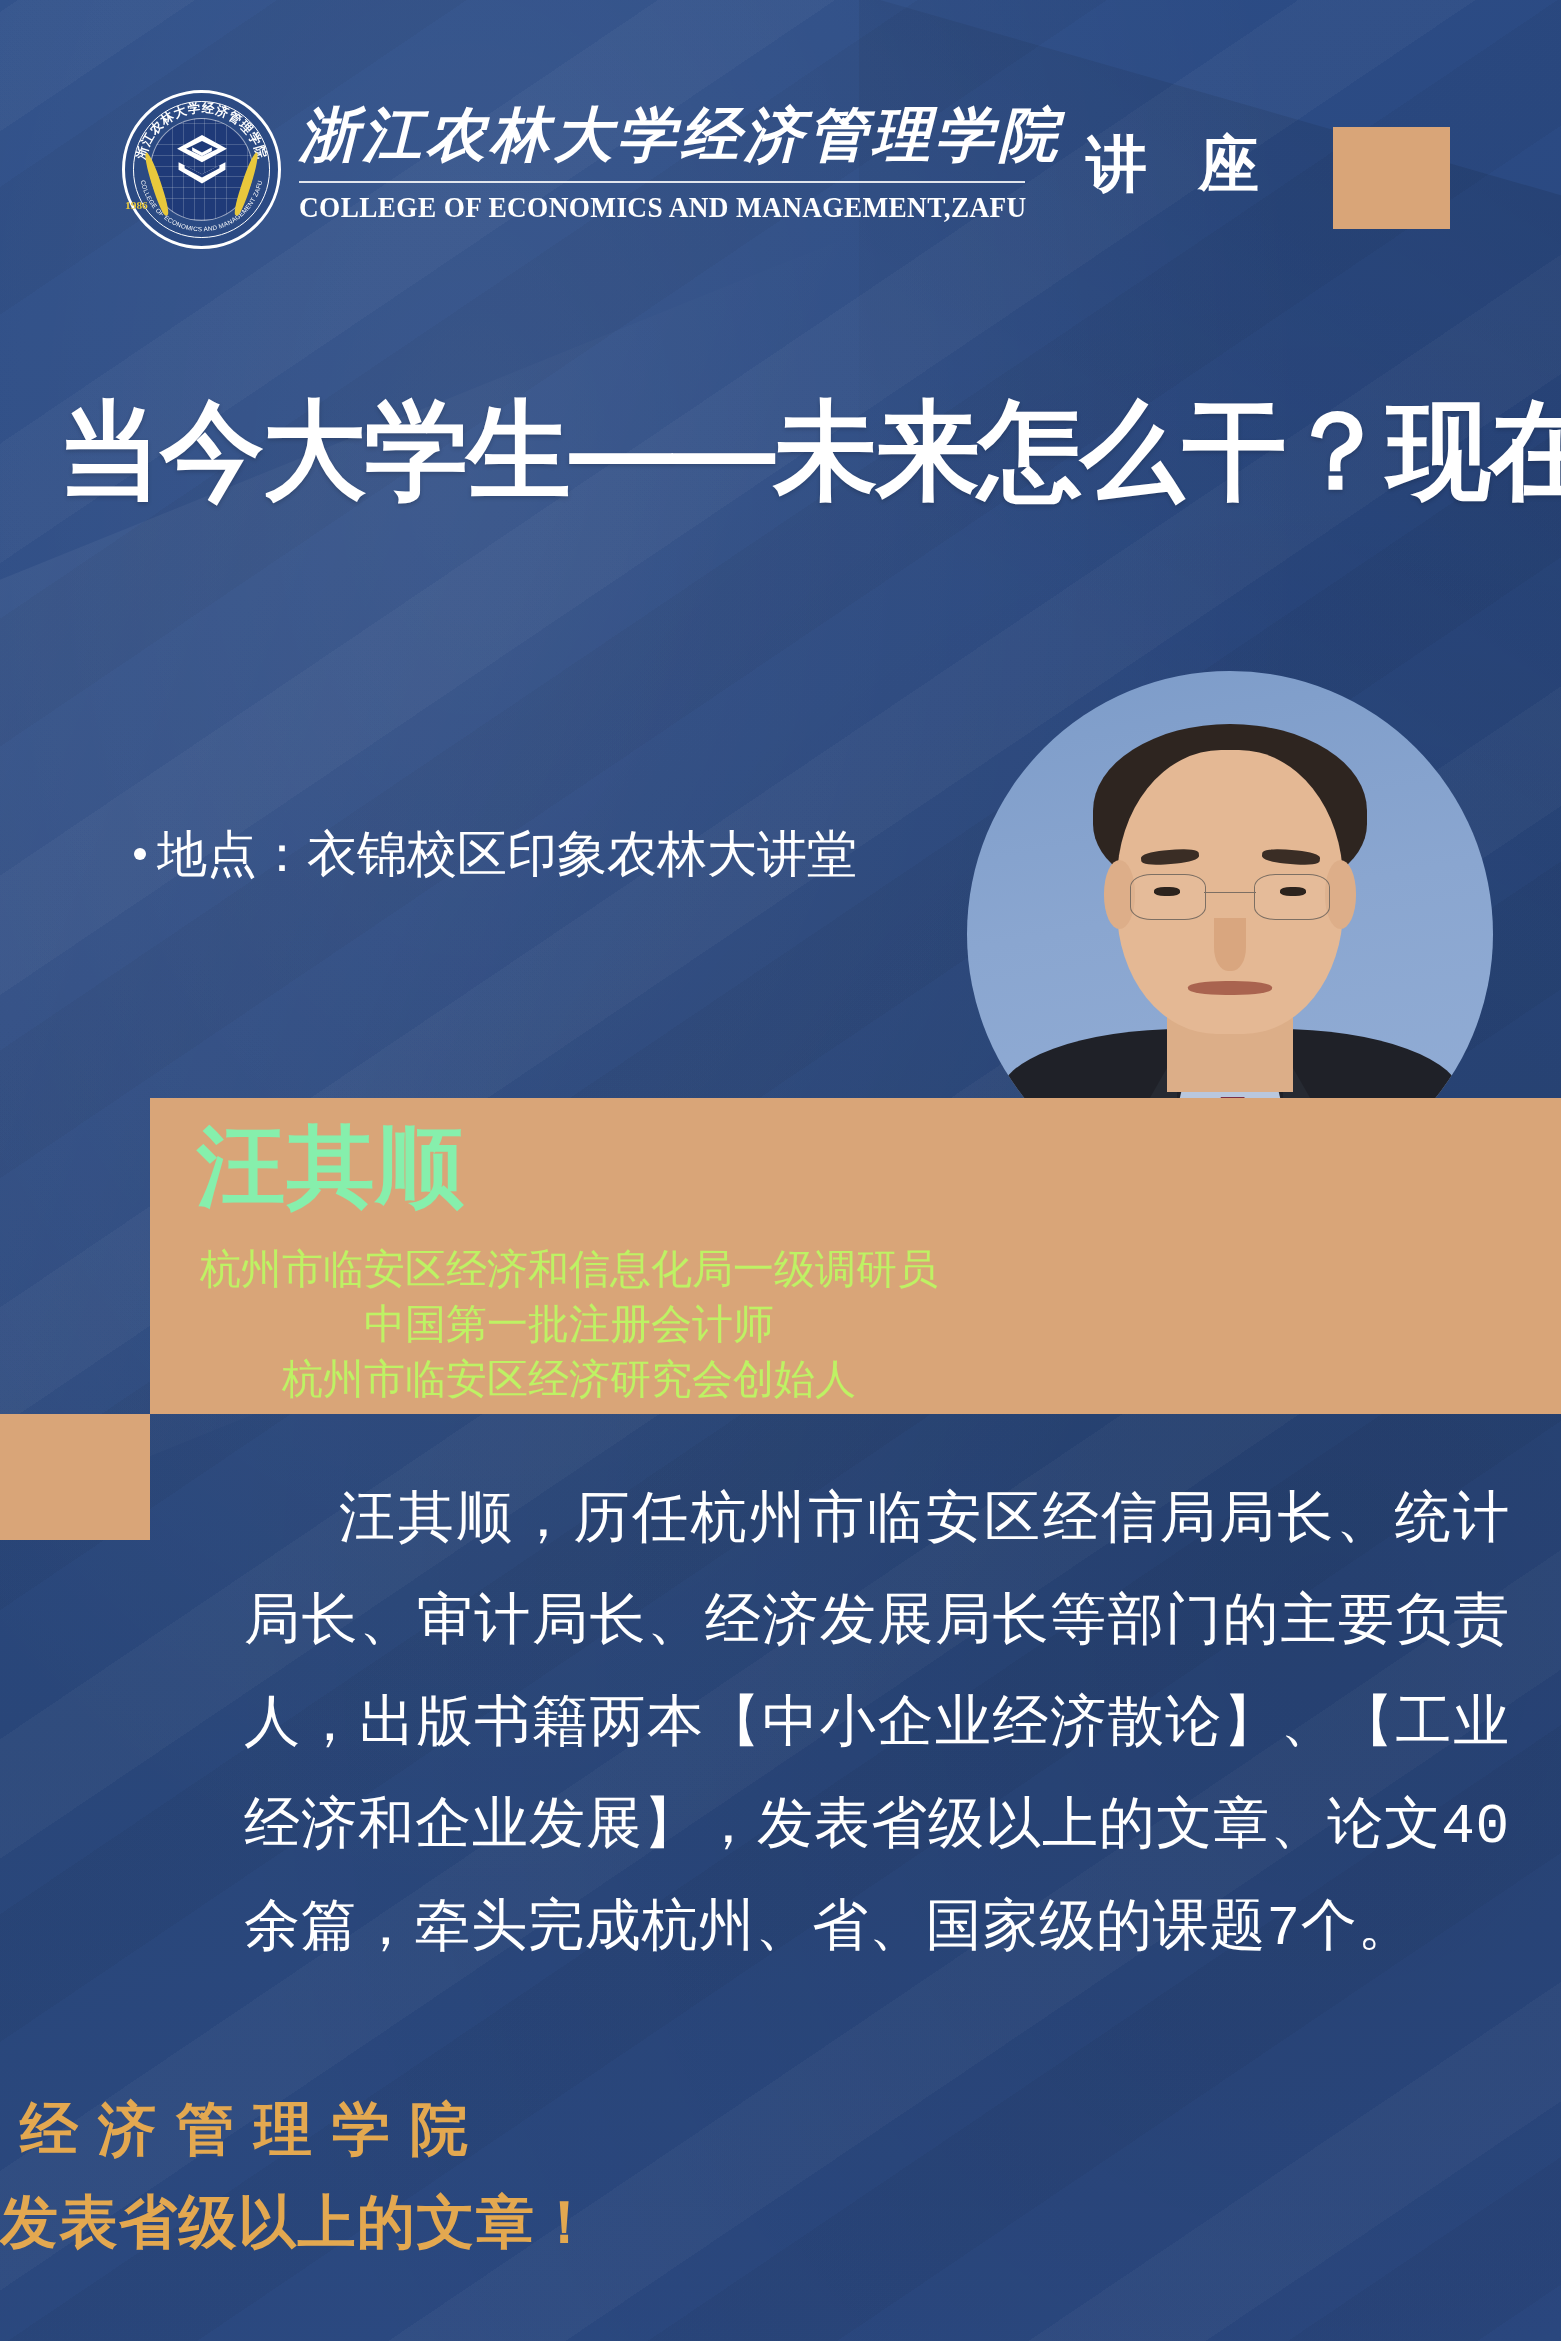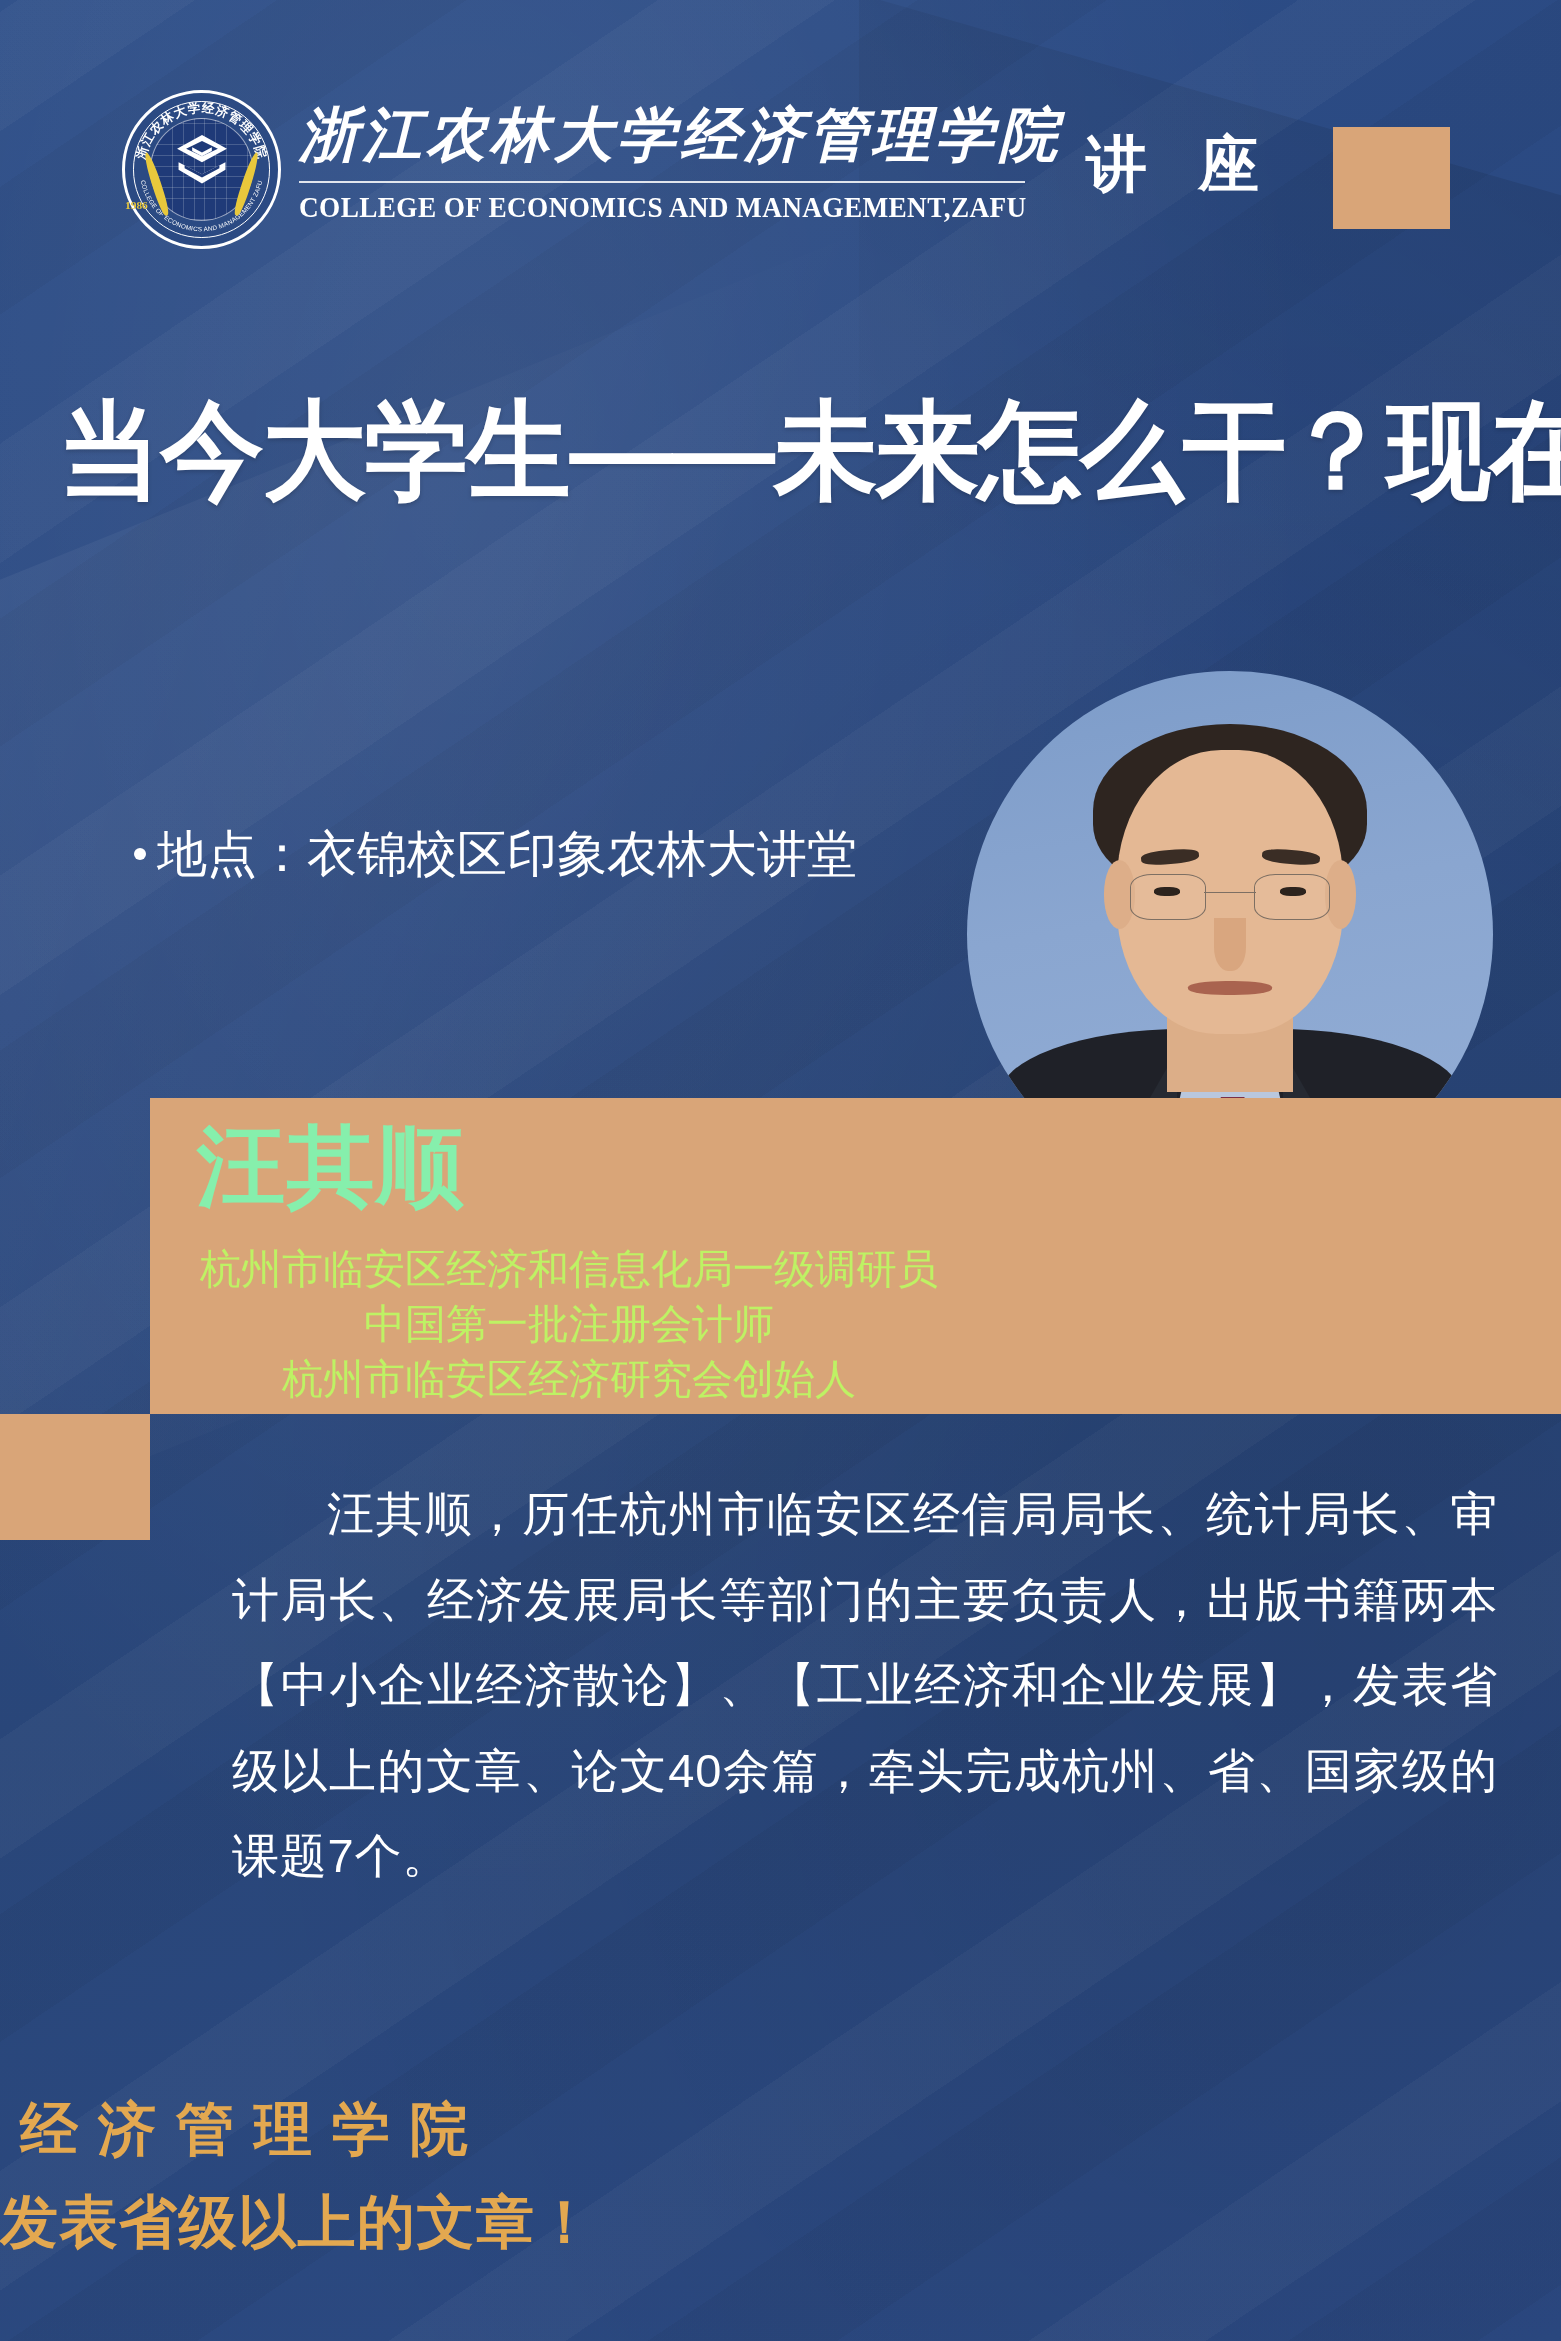--- a/index.html
+++ b/index.html
@@ -350,28 +350,29 @@
     font-size: 41px;
     line-height: 1.28;
     white-space: nowrap;
     text-align: center;
   }
   .speaker-creds div { margin-bottom: 2.3px; }
 
   
   .bio {
     position: absolute;
-    left: 232px; top: 1471px;
+    left: 244px; top: 1471px;
     width: 1266px;
     color: #ffffff;
-    font-size: 47px;
+    font-size: 56px;
     line-height: 1.82;
     text-align: justify;
     text-indent: 95px;
     letter-spacing: 0.8px;
+    font-family: Liberation Mono, monospace;
   }
 
   
   .footer {
     position: absolute;
     left: 0; right: 0;
     top: 2100px;
     text-align: left;
     color: #e3a850;
   }

